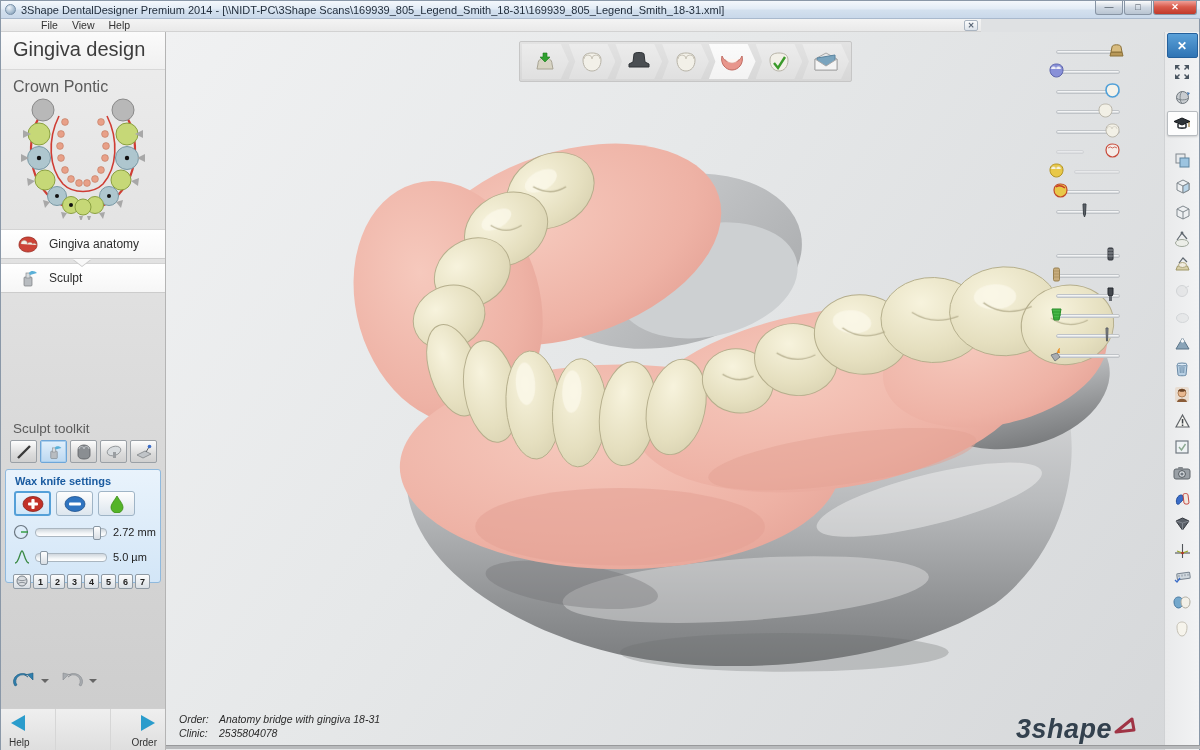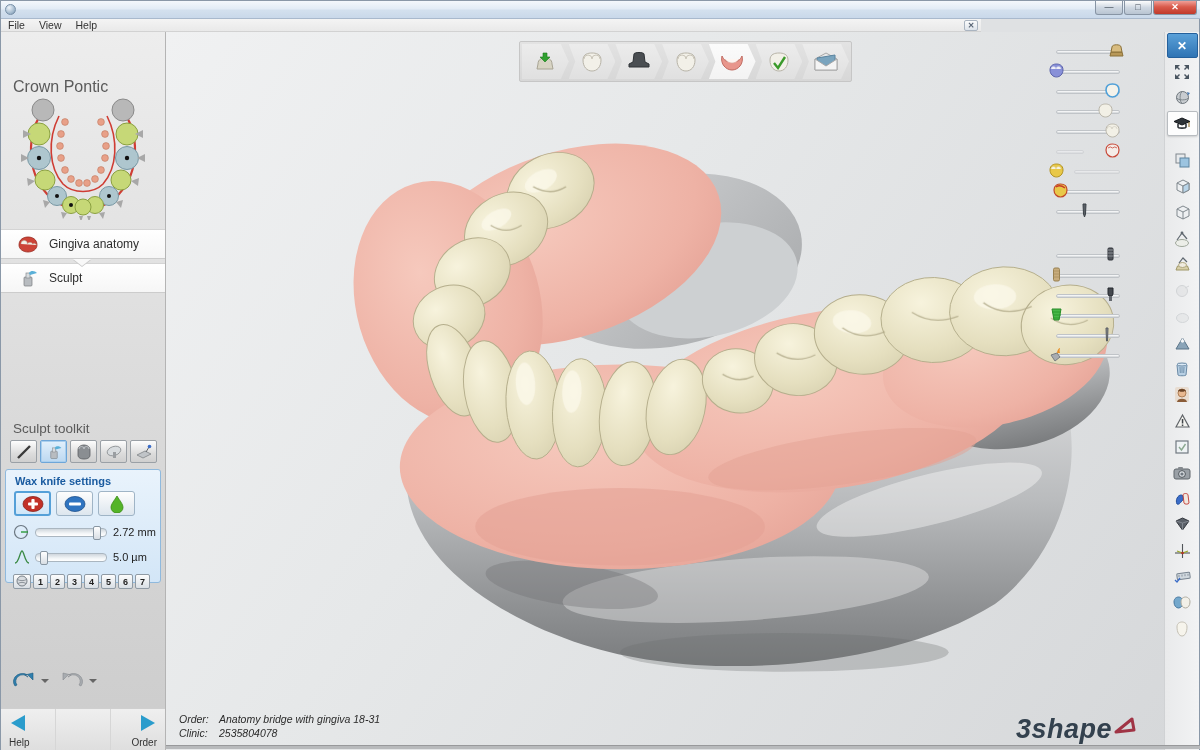--- a/index.html
+++ b/index.html
@@ -19,21 +19,21 @@
   .win-controls { position:absolute; right:4px; top:0; display:flex; }
   .win-btn { width:28px; height:14px; border:1px solid #8794a4; border-top:none;
     border-radius:0 0 3px 3px; background:linear-gradient(#fdfdfd,#cfd8e2 50%,#b8c4d2);
     margin-left:1px; font-size:9px; color:#404a56; text-align:center; line-height:12px; }
   .win-btn.close { width:44px; background:linear-gradient(#f0a098,#d95b4c 45%,#c0392b);
     color:#fff; font-weight:bold; }
 
   
   .menubar { position:absolute; left:0; top:18px; width:980px; height:13px;
     background:linear-gradient(#f4f4f4,#e9e9e9); border-bottom:1px solid #d2d2d2;
-    display:flex; align-items:center; }
+    display:flex; align-items:center;padding-left:33px; }
   .menu-item { font-size:10.5px; color:#333; padding:0 7px; }
   .child-close { position:absolute; right:3px; top:1px; width:14px; height:11px;
     border:1px solid #aab4c0; border-radius:2px; background:linear-gradient(#fcfcfc,#dde3ea);
     color:#5a6676; font-size:8px; text-align:center; line-height:10px; font-weight:bold; }
 
   
   .sidebar { position:absolute; left:0; top:31px; width:165px; height:719px;
     background:linear-gradient(#ededed, #d8d8d8 60%, #cccccc);
     border-right:1px solid #b4b4b4; }
   .sb-header { position:absolute; left:0; top:0; width:164px; height:38px;
@@ -140,35 +140,39 @@
   .bottom-strip { position:absolute; left:165px; bottom:0; width:1035px; height:4px;
     background:#b8babc; border-top:1px solid #98999b; }
 </style>
 </head>
 <body>
 
 <div id="app">
 
   <div class="titlebar">
     <div class="app-icon"></div>
+    <div class="title-text">3Shape DentalDesigner Premium 2014 - [\\NIDT-PC\3Shape Scans\169939_805_Legend_Smith_18-31\169939_805_Legend_Smith_18-31.xml]</div>
     <div class="win-controls">
       <div class="win-btn">—</div>
       <div class="win-btn">□</div>
       <div class="win-btn close">✕</div>
     </div>
   </div>
 
   <div class="menubar">
     <div class="menu-item">File</div>
     <div class="menu-item">View</div>
     <div class="menu-item">Help</div>
     <div class="child-close">✕</div>
   </div>
 
   <div class="sidebar">
+    <div class="sb-header">
+      <div class="sb-title">Gingiva design</div>
+    </div>
     <div class="sb-subtitle">Crown Pontic</div>
 
     <div class="arch-wrap">
       <svg width="136" height="126" viewBox="0 0 136 126">
         <path d="M30,14 C10,40 12,78 32,100 C50,120 86,120 104,100 C124,78 126,40 106,14" fill="none" stroke="#cc2a20" stroke-width="2.2" opacity="0.9"></path>
         <path d="M44,22 C32,46 34,74 48,90 C58,100 78,100 88,90 C102,74 104,46 92,22" fill="none" stroke="#cc2a20" stroke-width="1.6" opacity="0.9"></path>
         <g fill="#e8a088" stroke="#c07860" stroke-width="0.6">
           <circle cx="50" cy="28" r="3.4"></circle>
             <circle cx="46" cy="40" r="3.4"></circle>
             <circle cx="45" cy="52" r="3.4"></circle>

